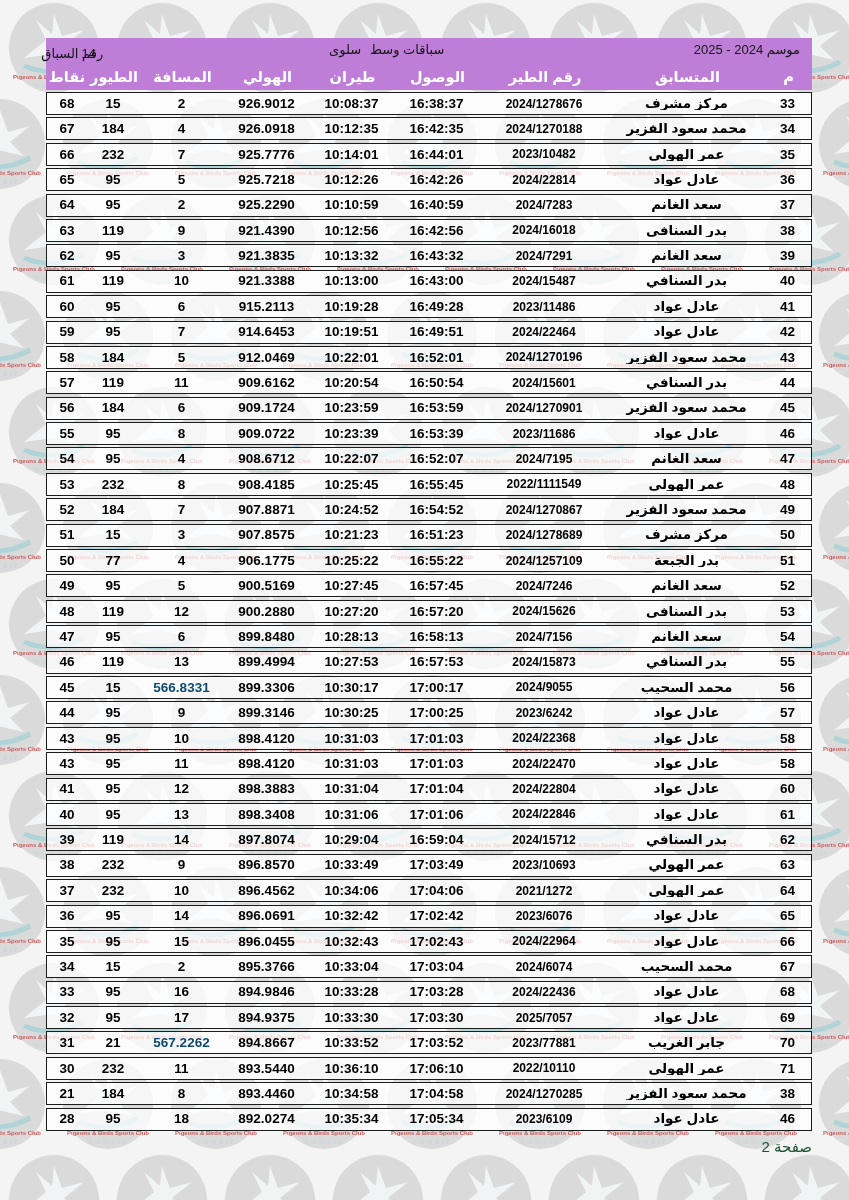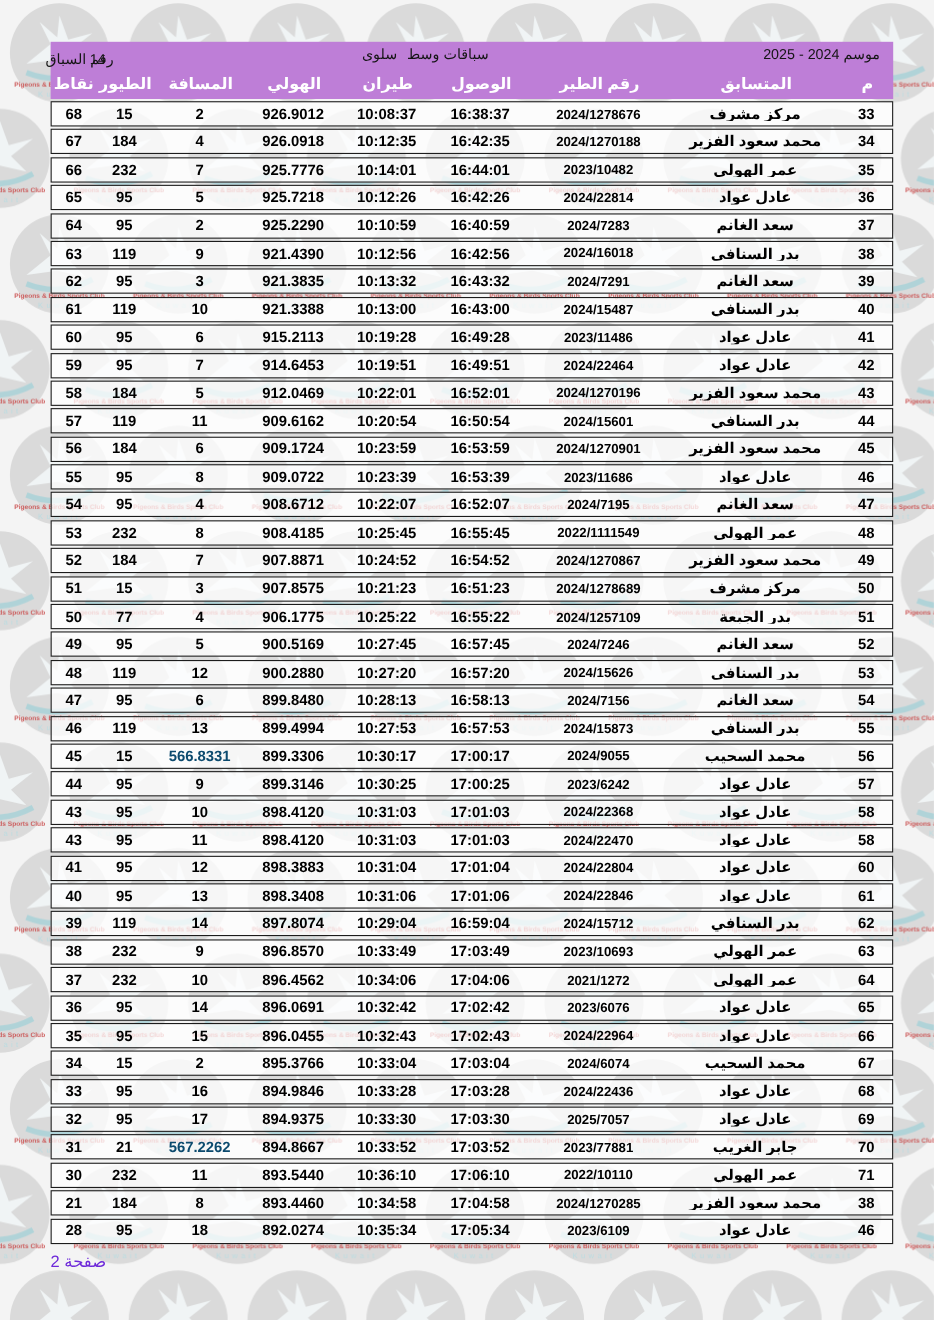--- a/index.html
+++ b/index.html
@@ -28,21 +28,21 @@
     grid-template-columns:47px 155px 130px 85px 85px 85px 85px 52px 1fr;
     background:rgba(255,255,255,0.74);
     border:1.6px solid #1c1c1c;
     text-align:center;font-weight:bold;font-size:13.5px;color:#000;
   }
   .row div{line-height:1;overflow:hidden;white-space:nowrap}
   .c-bird{font-size:12px}
   .hl{color:#0c4a6e}
   .footer{
     position:absolute;top:1138px;left:46px;width:766px;z-index:1;
-    text-align:left;direction:rtl;font-size:15px;color:#6d28d9;
+    text-align:right;direction:rtl;font-size:15px;color:#14532d;
   }
 </style>
 </head>
 <body>
 
 <svg class="wm-svg" width="849" height="1200" xmlns="http://www.w3.org/2000/svg">
   <defs>
     <g id="wmc">
       <circle r="45" fill="#dadada"></circle>
       <path d="M -30 10 L -8 -8 L -18 -28 L -2 -14 L 0 -34 L 8 -12 L 30 -18 L 10 -2 L 24 12 L -2 6 Z" fill="#f0f4f5"></path>

